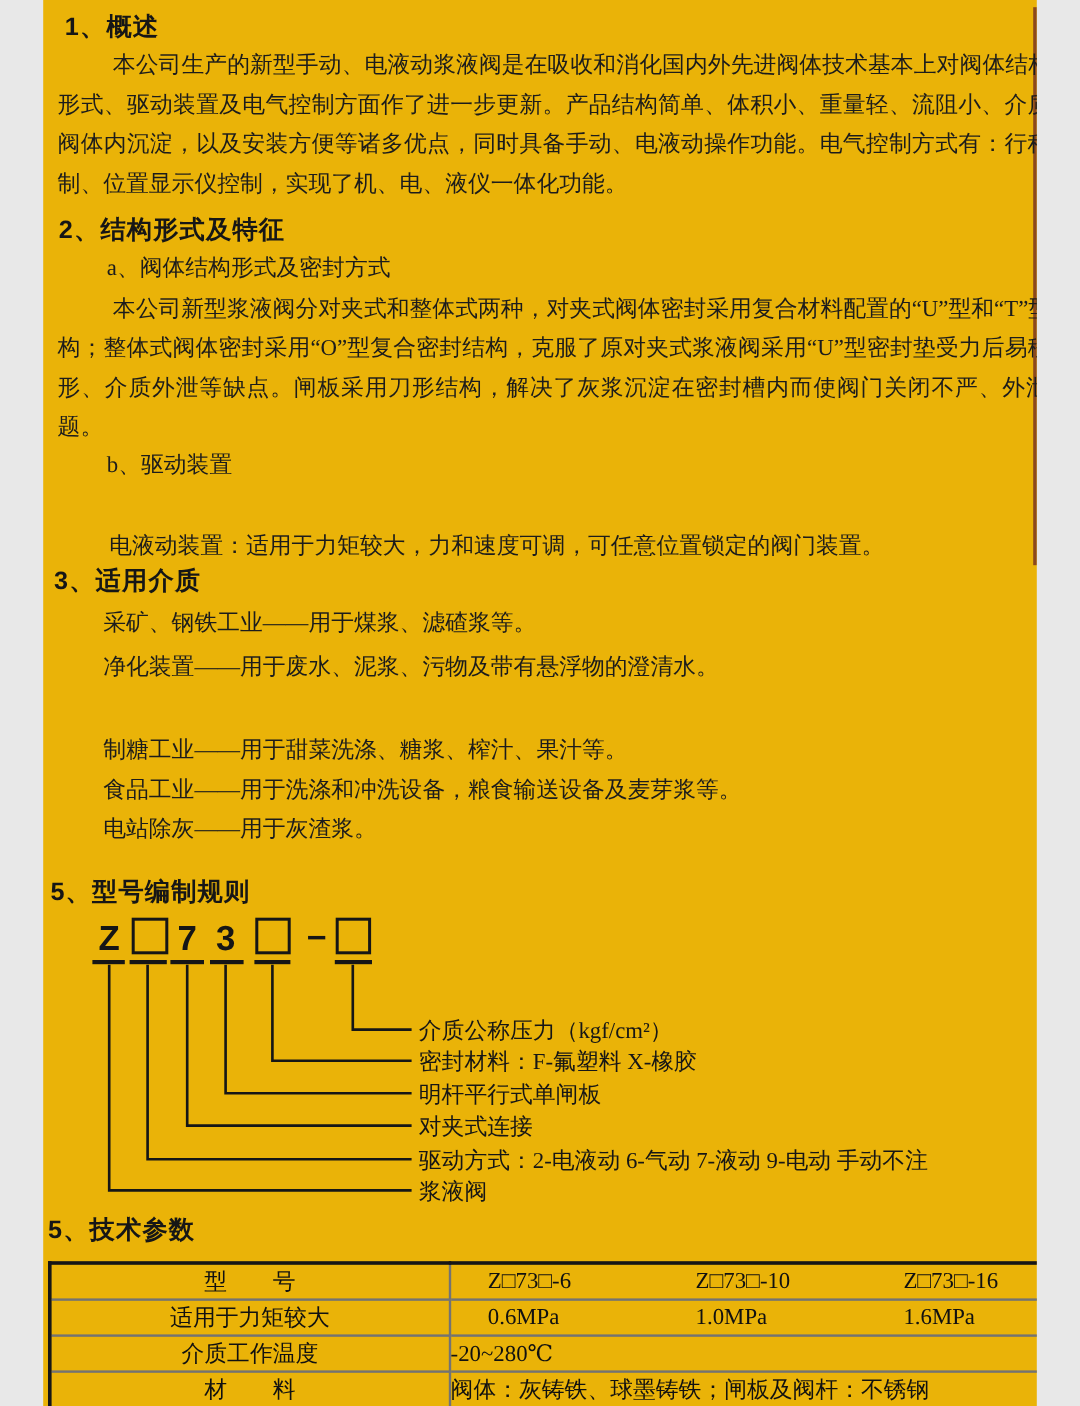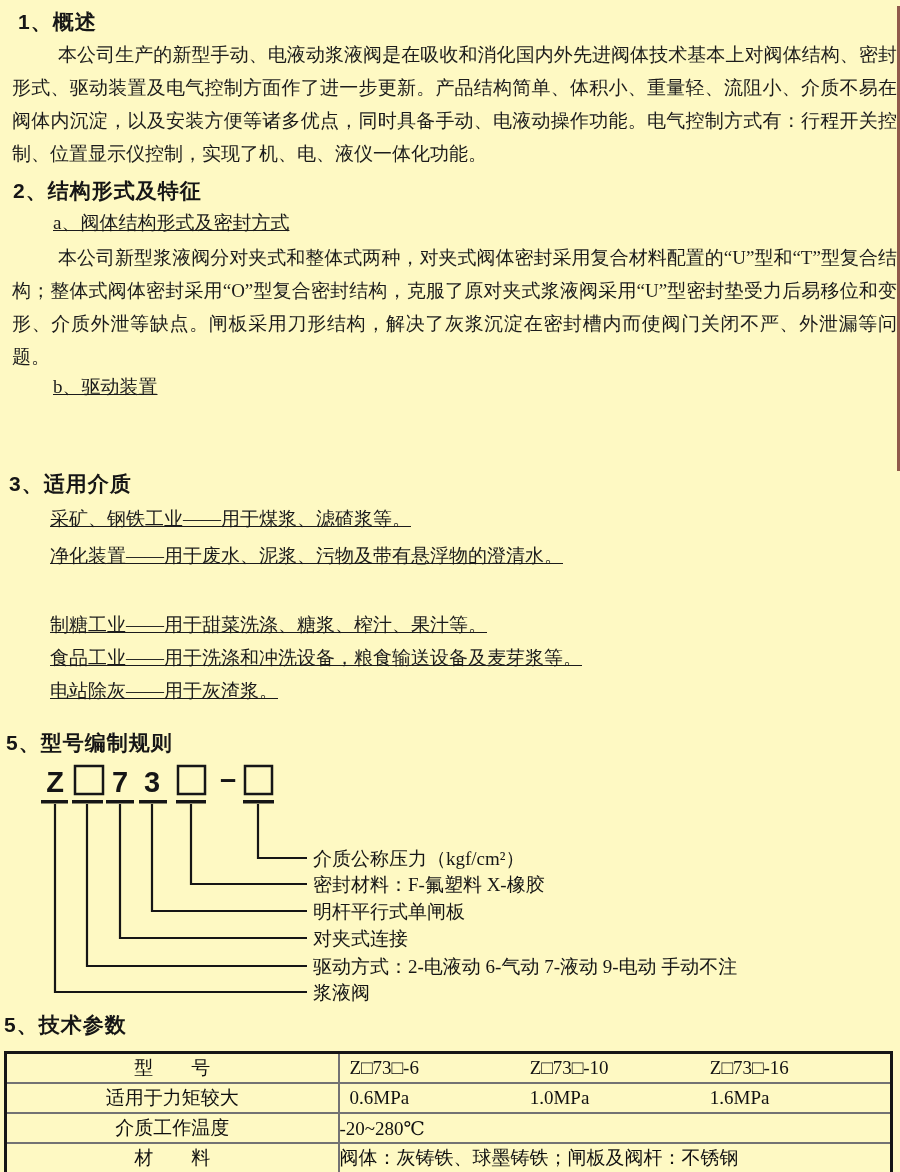--- a/index.html
+++ b/index.html
@@ -1,72 +1,73 @@
 <!DOCTYPE html>
 <html><head>
 <meta charset="utf-8">
 <style>
   html,body{margin:0;padding:0;background:#e8e8e8;}
   .page{
     position:relative;
-    width:900px;height:1172px;
-    background:#fef9c3;
+    width:828px;height:1172px;
+    background:#eab308;
     color:#1c1c1c;
     font-family:"Liberation Serif","DejaVu Serif",serif;
     overflow:hidden;
     margin:0 auto;
   }
   .sec{
     position:absolute;margin:0;
     font-family:"Liberation Sans","DejaVu Sans",sans-serif;
     font-weight:bold;font-size:21px;letter-spacing:1px;color:#161616;
   }
   .para{
     position:absolute;left:8px;width:885px;margin:4px;
     font-size:19px;line-height:33px;
     text-align:justify;text-indent:46px;color:#1c1c1c;
   }
   .line{
     position:absolute;margin:0;white-space:nowrap;
-    font-size:19px;color:#1c1c1c;text-decoration:underline;
+    font-size:19px;color:#1c1c1c;
   }
   .edge{
     position:absolute;right:0;top:6px;width:3px;height:465px;
     background:#6b2424;opacity:.75;
   }
   svg text{font-family:"Liberation Serif","DejaVu Serif",serif;fill:#161616;}
   svg .code-char{font-family:"Liberation Sans","DejaVu Sans",sans-serif;font-weight:600;font-size:29px;}
   svg .diag-label{font-size:19px;}
   table.params{
     position:absolute;left:4px;top:1051px;width:889px;
     border-collapse:collapse;table-layout:fixed;
     font-size:19px;color:#111;
     border:3px solid #161616;
   }
   table.params td{border:2px solid #737373;padding:0;height:28px;}
   td.lab{text-align:center;}
   td.val{padding-left:13px;}
   .triple{display:flex;width:100%;}
   .triple span{flex:1;text-align:left;}
-  .triple span:first-child{padding-left:10px;}
+  .triple span:first-child{padding-left:31px;}
 </style>
 </head>
 <body>
 
 <div class="page">
 
   <div class="edge"></div>
 
   <h2 class="sec" style="top:8px;left:18px">1、概述</h2>
   <p class="para" style="top:34px">本公司生产的新型手动、电液动浆液阀是在吸收和消化国内外先进阀体技术基本上对阀体结构、密封形式、驱动装置及电气控制方面作了进一步更新。产品结构简单、体积小、重量轻、流阻小、介质不易在阀体内沉淀，以及安装方便等诸多优点，同时具备手动、电液动操作功能。电气控制方式有：行程开关控制、位置显示仪控制，实现了机、电、液仪一体化功能。</p>
 
   <h2 class="sec" style="top:177px;left:13px">2、结构形式及特征</h2>
   <div class="line" style="top:210px;left:53px">a、阀体结构形式及密封方式</div>
   <p class="para" style="top:237px">本公司新型浆液阀分对夹式和整体式两种，对夹式阀体密封采用复合材料配置的“U”型和“T”型复合结构；整体式阀体密封采用“O”型复合密封结构，克服了原对夹式浆液阀采用“U”型密封垫受力后易移位和变形、介质外泄等缺点。闸板采用刀形结构，解决了灰浆沉淀在密封槽内而使阀门关闭不严、外泄漏等问题。</p>
   <div class="line" style="top:374px;left:53px">b、驱动装置</div>
+  <div class="line" style="top:442px;left:55px">电液动装置：适用于力矩较大，力和速度可调，可任意位置锁定的阀门装置。</div>
 
   <h2 class="sec" style="top:470px;left:9px">3、适用介质</h2>
   <div class="line" style="top:543px;left:50px">净化装置——用于废水、泥浆、污物及带有悬浮物的澄清水。</div>
   <div class="line" style="top:506px;left:50px">采矿、钢铁工业——用于煤浆、滤碴浆等。</div>
   <div class="line" style="top:612px;left:50px">制糖工业——用于甜菜洗涤、糖浆、榨汁、果汁等。</div>
   <div class="line" style="top:645px;left:50px">食品工业——用于洗涤和冲洗设备，粮食输送设备及麦芽浆等。</div>
   <div class="line" style="top:678px;left:50px">电站除灰——用于灰渣浆。</div>
 
   <h2 class="sec" style="top:729px;left:6px">5、型号编制规则</h2>
 

